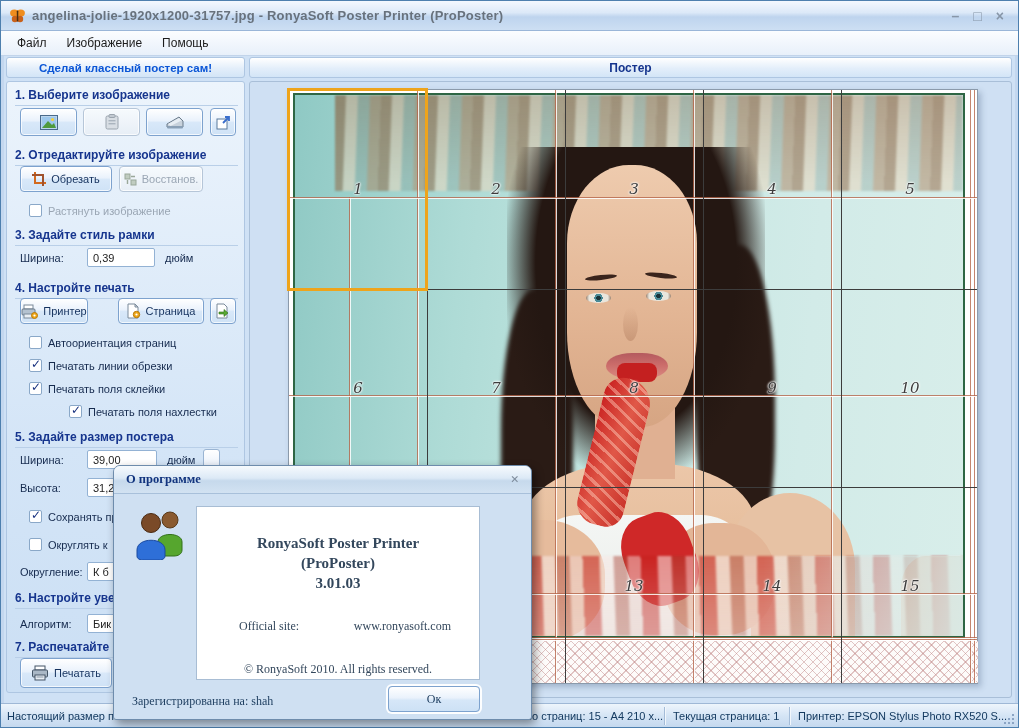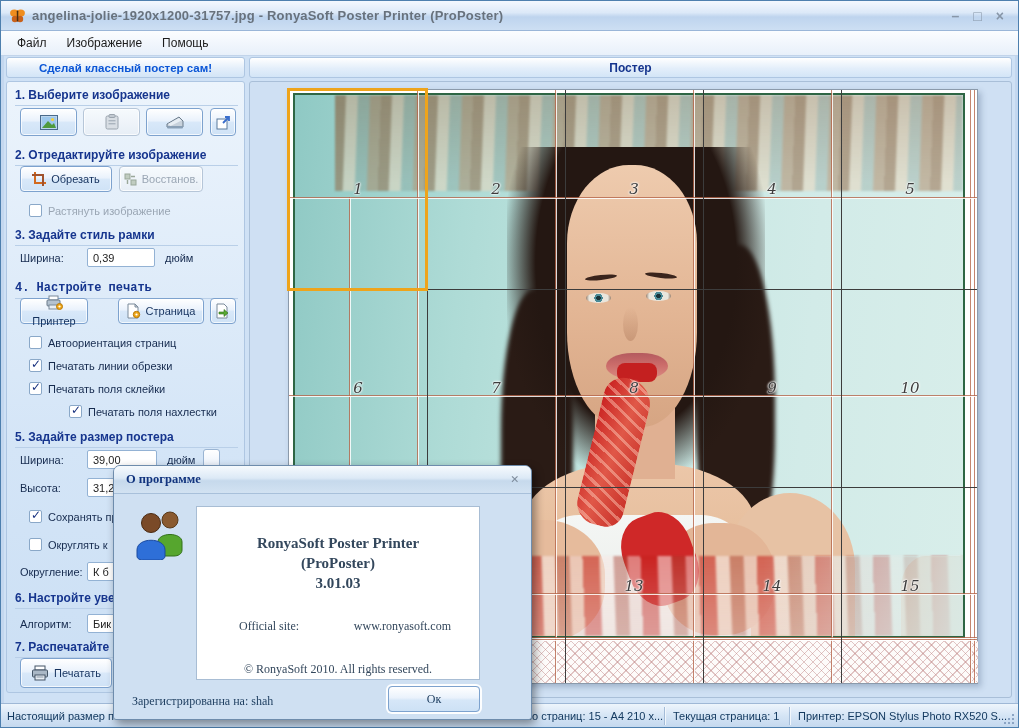--- a/index.html
+++ b/index.html
@@ -254,22 +254,22 @@
     <div class="check-row disabled" style="left:22px;top:122px;">
       <span class="checkbox"></span>
       <span>Растянуть изображение</span>
     </div>
 
     <div class="section-title" style="top:146px;">3. Задайте стиль рамки</div>
     <span class="f-label" style="left:13px;top:170px;">Ширина:</span>
     <input class="tinput" style="left: 80px; top: 166px; width: 68px;" value="0,39">
     <span class="f-label" style="left:158px;top:170px;">дюйм</span>
 
-    <div class="section-title" style="top:199px;font-family:Liberation Mono, monospace;">4. Настройте печать</div>
-    <div class="btn" style="left:13px;top:216px;width:68px;height:26px;flex-direction:column;">
+    <div class="section-title" style="top:199px;">4. Настройте печать</div>
+    <div class="btn" style="left:13px;top:216px;width:68px;height:26px;">
       <svg class="ico" width="17" height="15" viewBox="0 0 17 15">
         <rect x="3" y="1" width="9" height="4" fill="#fff" stroke="#7a8a9a"></rect>
         <rect x="1" y="5" width="13" height="6" rx="1" fill="#b4c2d0" stroke="#6a7a8a"></rect>
         <rect x="3" y="10" width="9" height="4" fill="#e8eef4" stroke="#7a8a9a"></rect>
         <circle cx="13.5" cy="11.5" r="3" fill="#f0a818" stroke="#b87808"></circle>
         <circle cx="13.5" cy="11.5" r="1.1" fill="#fff"></circle>
       </svg>
       <span>Принтер</span>
     </div>
     <div class="btn" style="left:111px;top:216px;width:86px;height:26px;">

